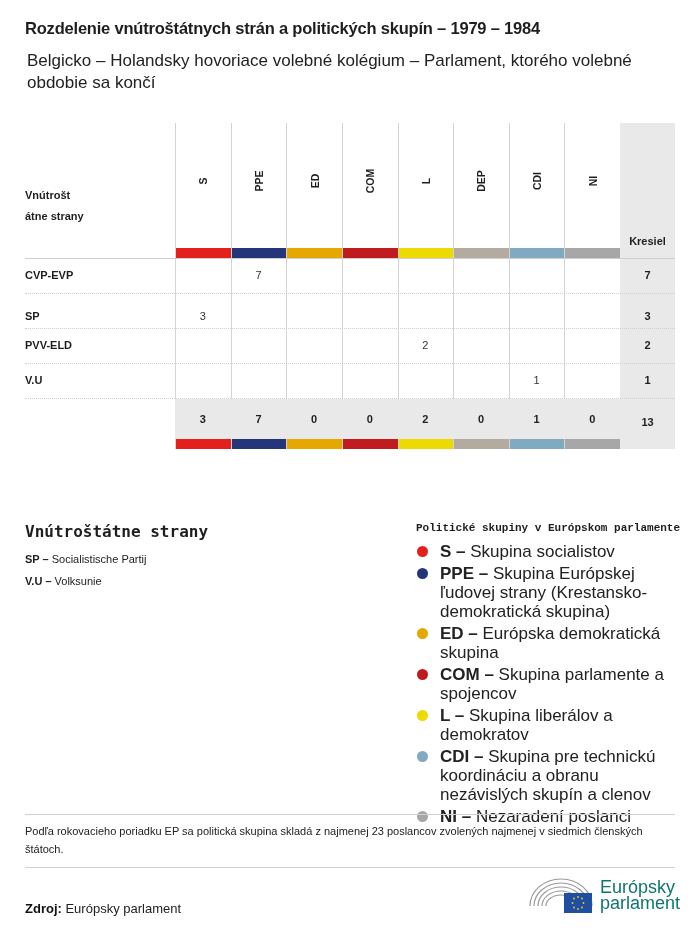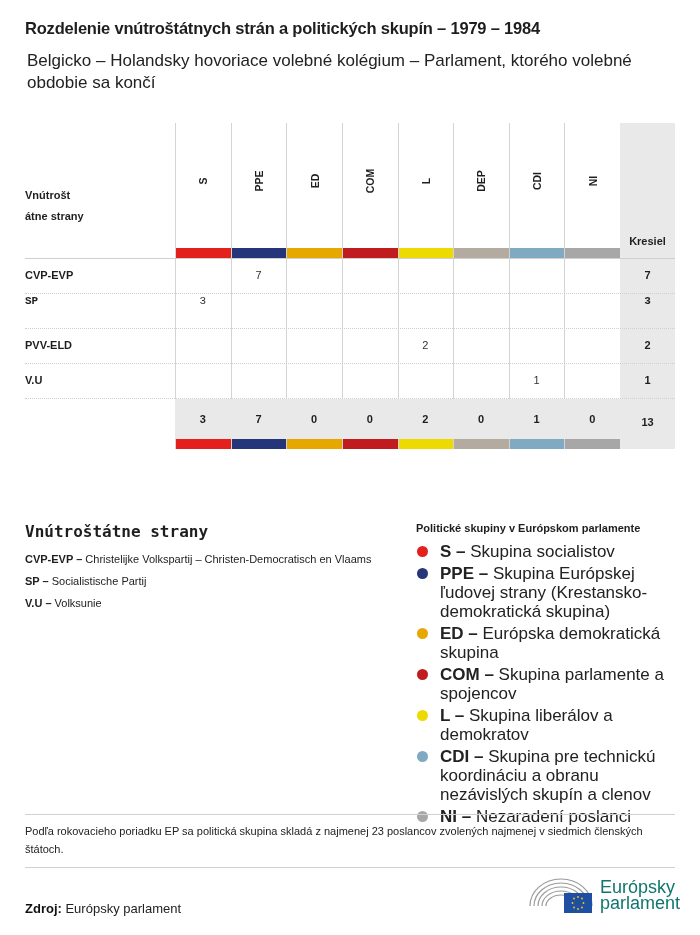--- a/index.html
+++ b/index.html
@@ -22,21 +22,21 @@
   .cell { position: absolute; top: 0; line-height: 35px; text-align: center; font-size: 11px; color: #333; }
   .kcell { position: absolute; left: 595px; width: 55px; top: 0; line-height: 35px; text-align: center; font-size: 11px; font-weight: bold; }
   .totals { position: absolute; left: 150px; width: 445px; top: 276px; height: 40px; background: #e9e9e9; }
   .tcell { position: absolute; top: 0; line-height: 40px; text-align: center; font-size: 11px; font-weight: bold; }
 
   .legend-left { position: absolute; left: 25px; top: 522px; width: 360px; }
   .lg-head { font-family: "DejaVu Sans Mono", monospace; font-size: 16px; font-weight: bold; margin-bottom: 9px; }
   .lg-item { font-size: 11px; line-height: 19px; margin-bottom: 3px; color: #222; }
   .lg-item b { color: #1e1e1e; }
   .legend-right { position: absolute; left: 416px; top: 522px; width: 270px; }
-  .rg-head { font-size: 11px; font-weight: bold; margin-bottom: 8px; }
+  .rg-head { font-size: 11px; font-weight: bold; margin-bottom: 8px; font-family: Liberation Mono, monospace; }
   .rg-item { position: relative; padding-left: 24px; font-size: 17px; line-height: 19px; margin-bottom: 3px; color: #222; }
   .dot { position: absolute; left: 1px; top: 4px; width: 11px; height: 11px; border-radius: 50%; }
 
   .divider { position: absolute; left: 25px; width: 650px; height: 1px; background: #d0d0d0; }
   .note { position: absolute; left: 25px; top: 822px; width: 640px; font-size: 11px; line-height: 18px; color: #222; }
   .source { position: absolute; left: 25px; top: 901px; font-size: 13px; color: #222; }
   .source b { color: #111; }
   .logo { position: absolute; left: 528px; top: 876px; width: 150px; height: 40px; }
   .logo-text { position: absolute; left: 72px; top: 3px; font-size: 18px; font-weight: normal; line-height: 16px; color: #0f766e; }
 </style>
@@ -114,21 +114,21 @@
       <div class="cell" style="left: 150px; width: 55.625px;"></div>
       <div class="cell" style="left: 205.625px; width: 55.625px;">7</div>
       <div class="cell" style="left: 261.25px; width: 55.625px;"></div>
       <div class="cell" style="left: 316.875px; width: 55.625px;"></div>
       <div class="cell" style="left: 372.5px; width: 55.625px;"></div>
       <div class="cell" style="left: 428.125px; width: 55.625px;"></div>
       <div class="cell" style="left: 483.75px; width: 55.625px;"></div>
       <div class="cell" style="left: 539.375px; width: 55.625px;"></div>
       <div class="kcell">7</div>
     </div>
-    <div class="row" style="top: 161px; font-family: Liberation Mono, monospace;">
+    <div class="row" style="top: 176px;">
       <div class="row-label">SP</div>
       <div class="cell" style="left: 150px; width: 55.625px;">3</div>
       <div class="cell" style="left: 205.625px; width: 55.625px;"></div>
       <div class="cell" style="left: 261.25px; width: 55.625px;"></div>
       <div class="cell" style="left: 316.875px; width: 55.625px;"></div>
       <div class="cell" style="left: 372.5px; width: 55.625px;"></div>
       <div class="cell" style="left: 428.125px; width: 55.625px;"></div>
       <div class="cell" style="left: 483.75px; width: 55.625px;"></div>
       <div class="cell" style="left: 539.375px; width: 55.625px;"></div>
       <div class="kcell">3</div>
@@ -155,21 +155,20 @@
       <div class="cell" style="left: 428.125px; width: 55.625px;"></div>
       <div class="cell" style="left: 483.75px; width: 55.625px;">1</div>
       <div class="cell" style="left: 539.375px; width: 55.625px;"></div>
       <div class="kcell">1</div>
     </div>
   </div>
 
 <div class="legend-left">
   <div class="lg-head">Vnútroštátne strany</div>
   <div id="lp">
-      <div class="lg-item"><b>CVP-EVP –</b> <span>Christelijke Volkspartij – Christen-Democratisch en Vlaams</span></div>
       <div class="lg-item"><b>SP –</b> <span>Socialistische Partij</span></div>
       <div class="lg-item"><b>V.U –</b> <span>Volksunie</span></div>
     </div>
 </div>
 
 <div class="legend-right">
   <div class="rg-head">Politické skupiny v Európskom parlamente</div>
   <div id="lg">
       <div class="rg-item"><span class="dot" style="background:#e3201c"></span><b>S –</b> <span>Skupina socialistov</span></div>
       <div class="rg-item"><span class="dot" style="background:#24357a"></span><b>PPE –</b> <span>Skupina Európskej ľudovej strany (Krestansko-demokratická skupina)</span></div>

